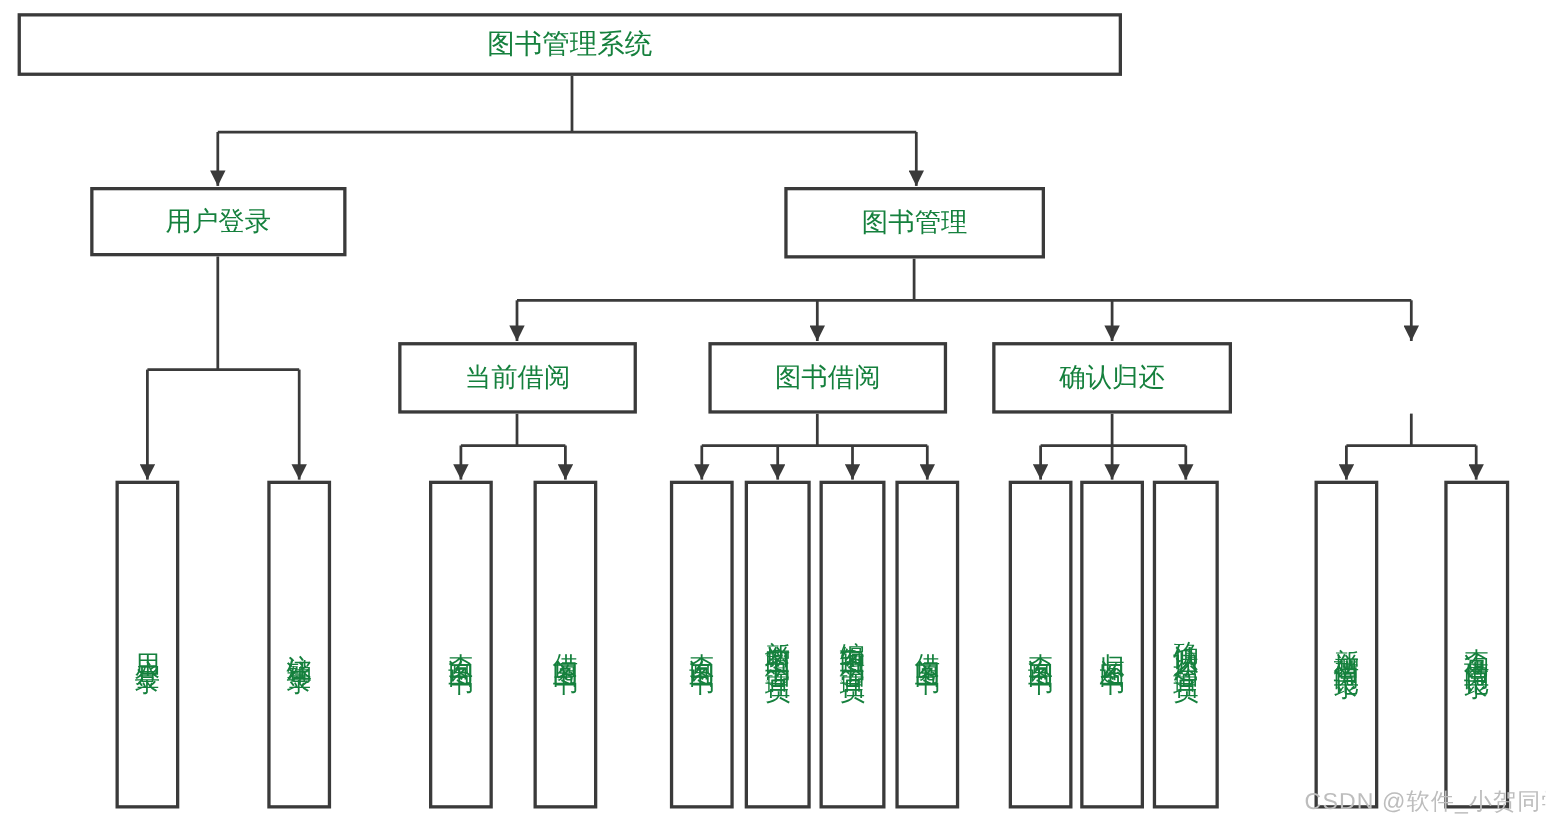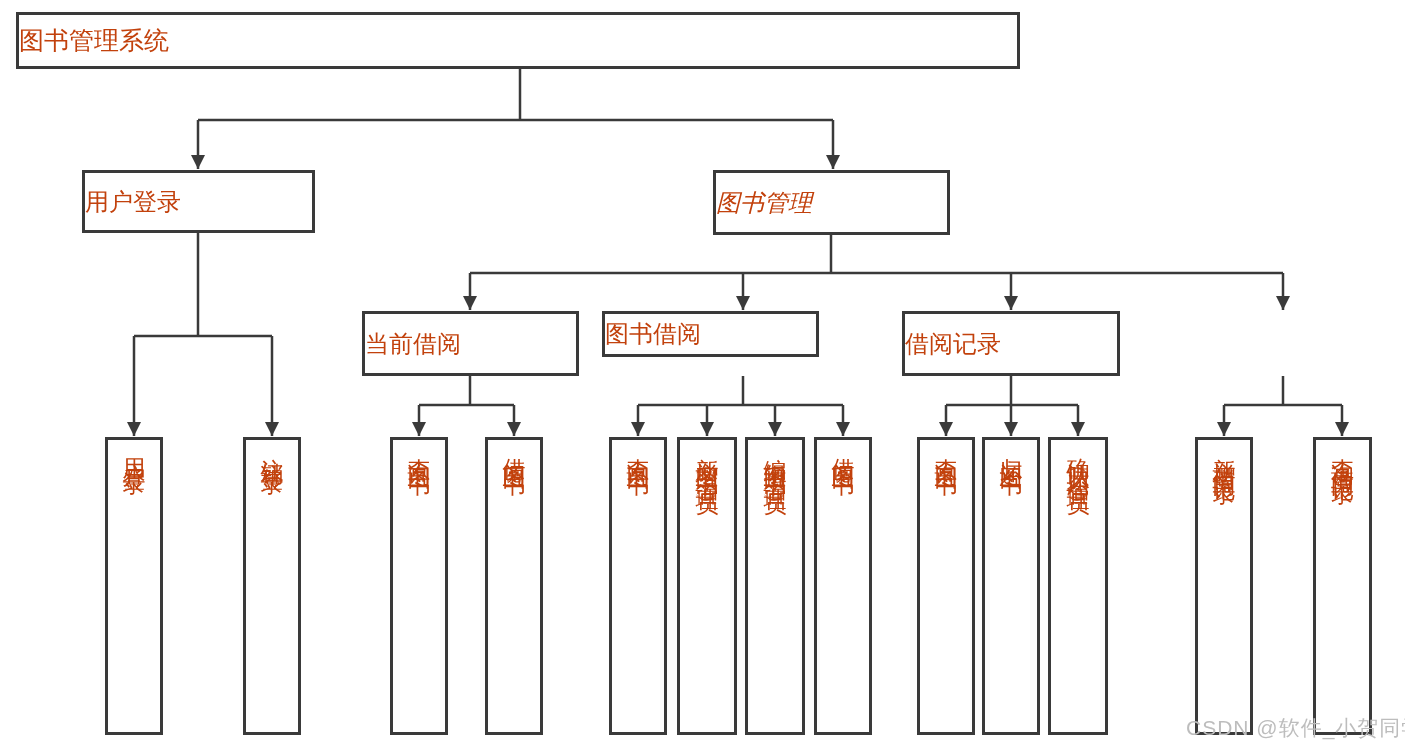--- a/index.html
+++ b/index.html
@@ -16,21 +16,22 @@
     position: absolute;
     left: 0; top: 0;
     width: 1405px; height: 747px;
   }
   .node {
     position: absolute;
     background: #ffffff;
     border: 3px solid #3a3a3a;
     display: flex;
     align-items: center;
-    color: #c2410c;
+    justify-content: center;
+    color: #15803d;
     font-size: 24px;
     line-height: 1;
     white-space: nowrap;
   }
   .node-v {
     writing-mode: vertical-rl;
     font-size: 23px;
     letter-spacing: 5px;
     white-space: normal;
   }
@@ -99,32 +100,32 @@
     </g>
   </svg>
 
   <div class="node" style="left:16px; top:12px; width:1004px; height:57px; font-size:25px;">
     <span>图书管理系统</span>
   </div>
 
   <div class="node" style="left:82px; top:170px; width:233px; height:63px;">
     <span>用户登录</span>
   </div>
-  <div class="node" style="left:713px; top:170px; width:237px; height:65px;font-style:italic;">
+  <div class="node" style="left:713px; top:170px; width:237px; height:65px;">
     <span>图书管理</span>
   </div>
 
   <div class="node" style="left:362px; top:311px; width:217px; height:65px;">
     <span>当前借阅</span>
   </div>
-  <div class="node" style="left:602px; top:311px; width:217px; height:46px;">
+  <div class="node" style="left:644px; top:311px; width:217px; height:65px;">
     <span>图书借阅</span>
   </div>
   <div class="node" style="left:902px; top:311px; width:218px; height:65px;">
-    <span>借阅记录</span>
+    <span>确认归还</span>
   </div>
 
   <div class="node node-v" style="left:105px; top:437px; width:58px; height:298px;">
     <span>用户登录</span>
   </div>
   <div class="node node-v" style="left:243px; top:437px; width:58px; height:298px;">
     <span>注销登录</span>
   </div>
 
   <div class="node node-v" style="left:390px; top:437px; width:58px; height:298px;">

